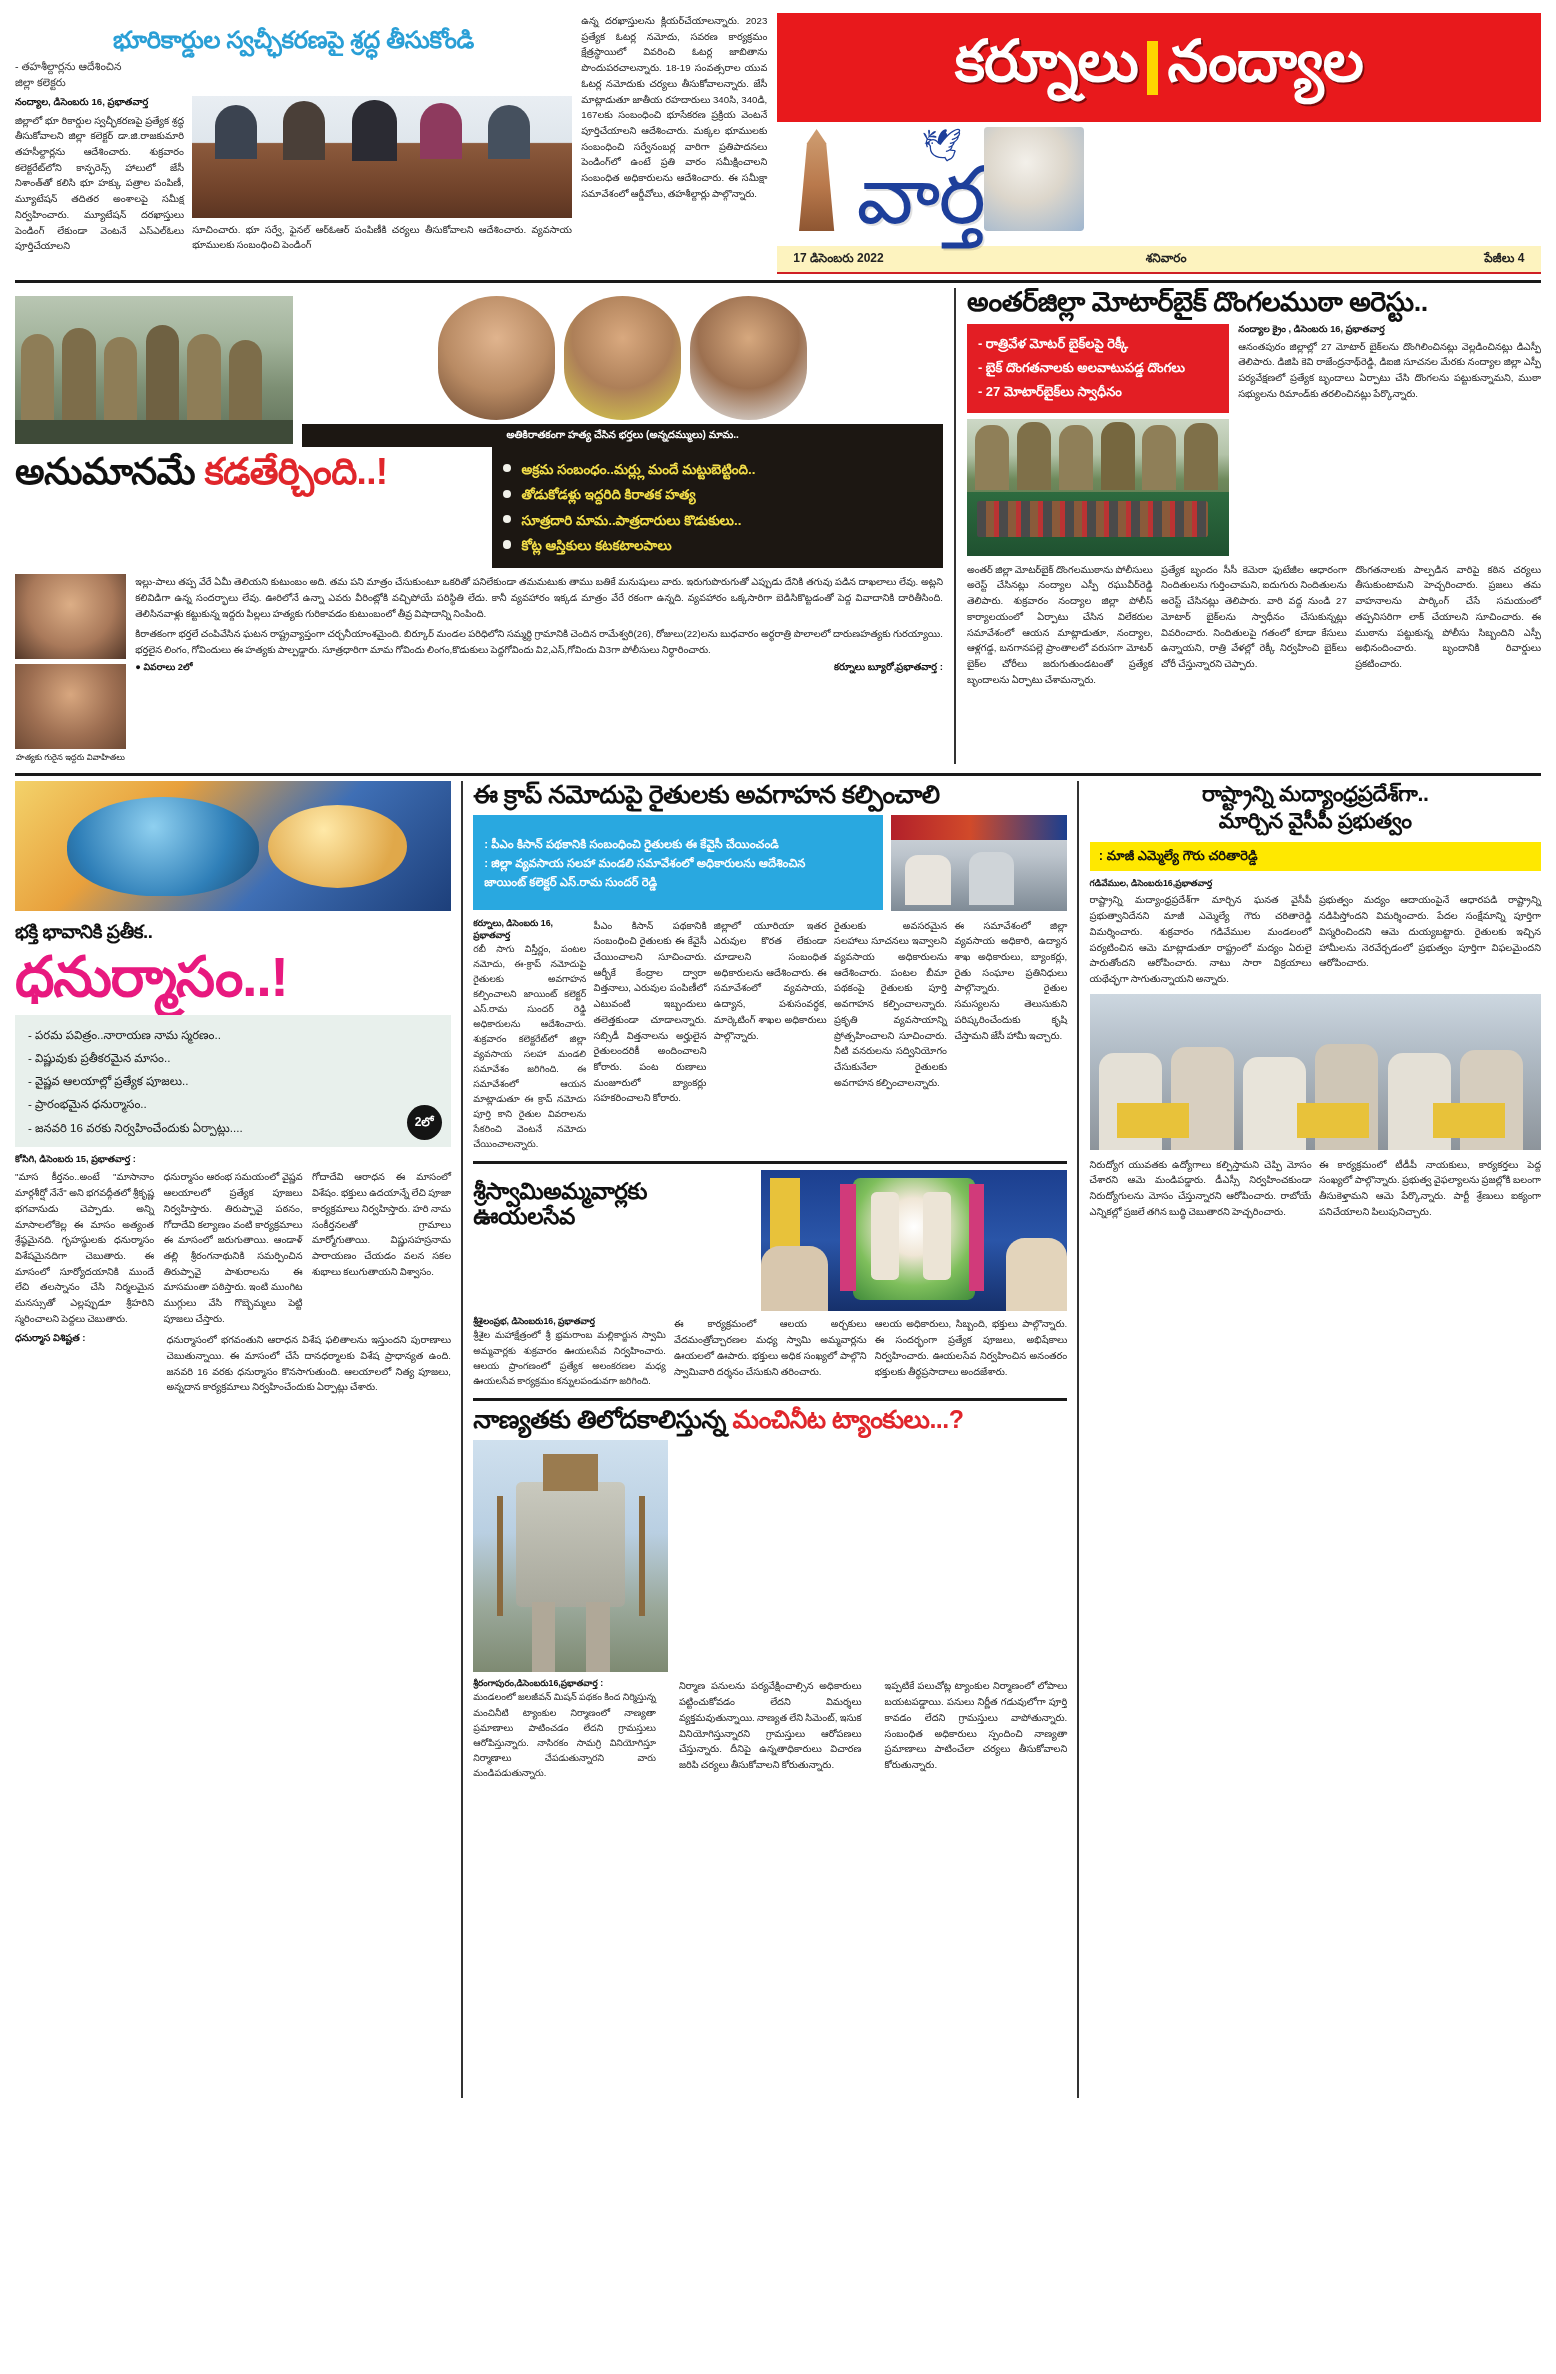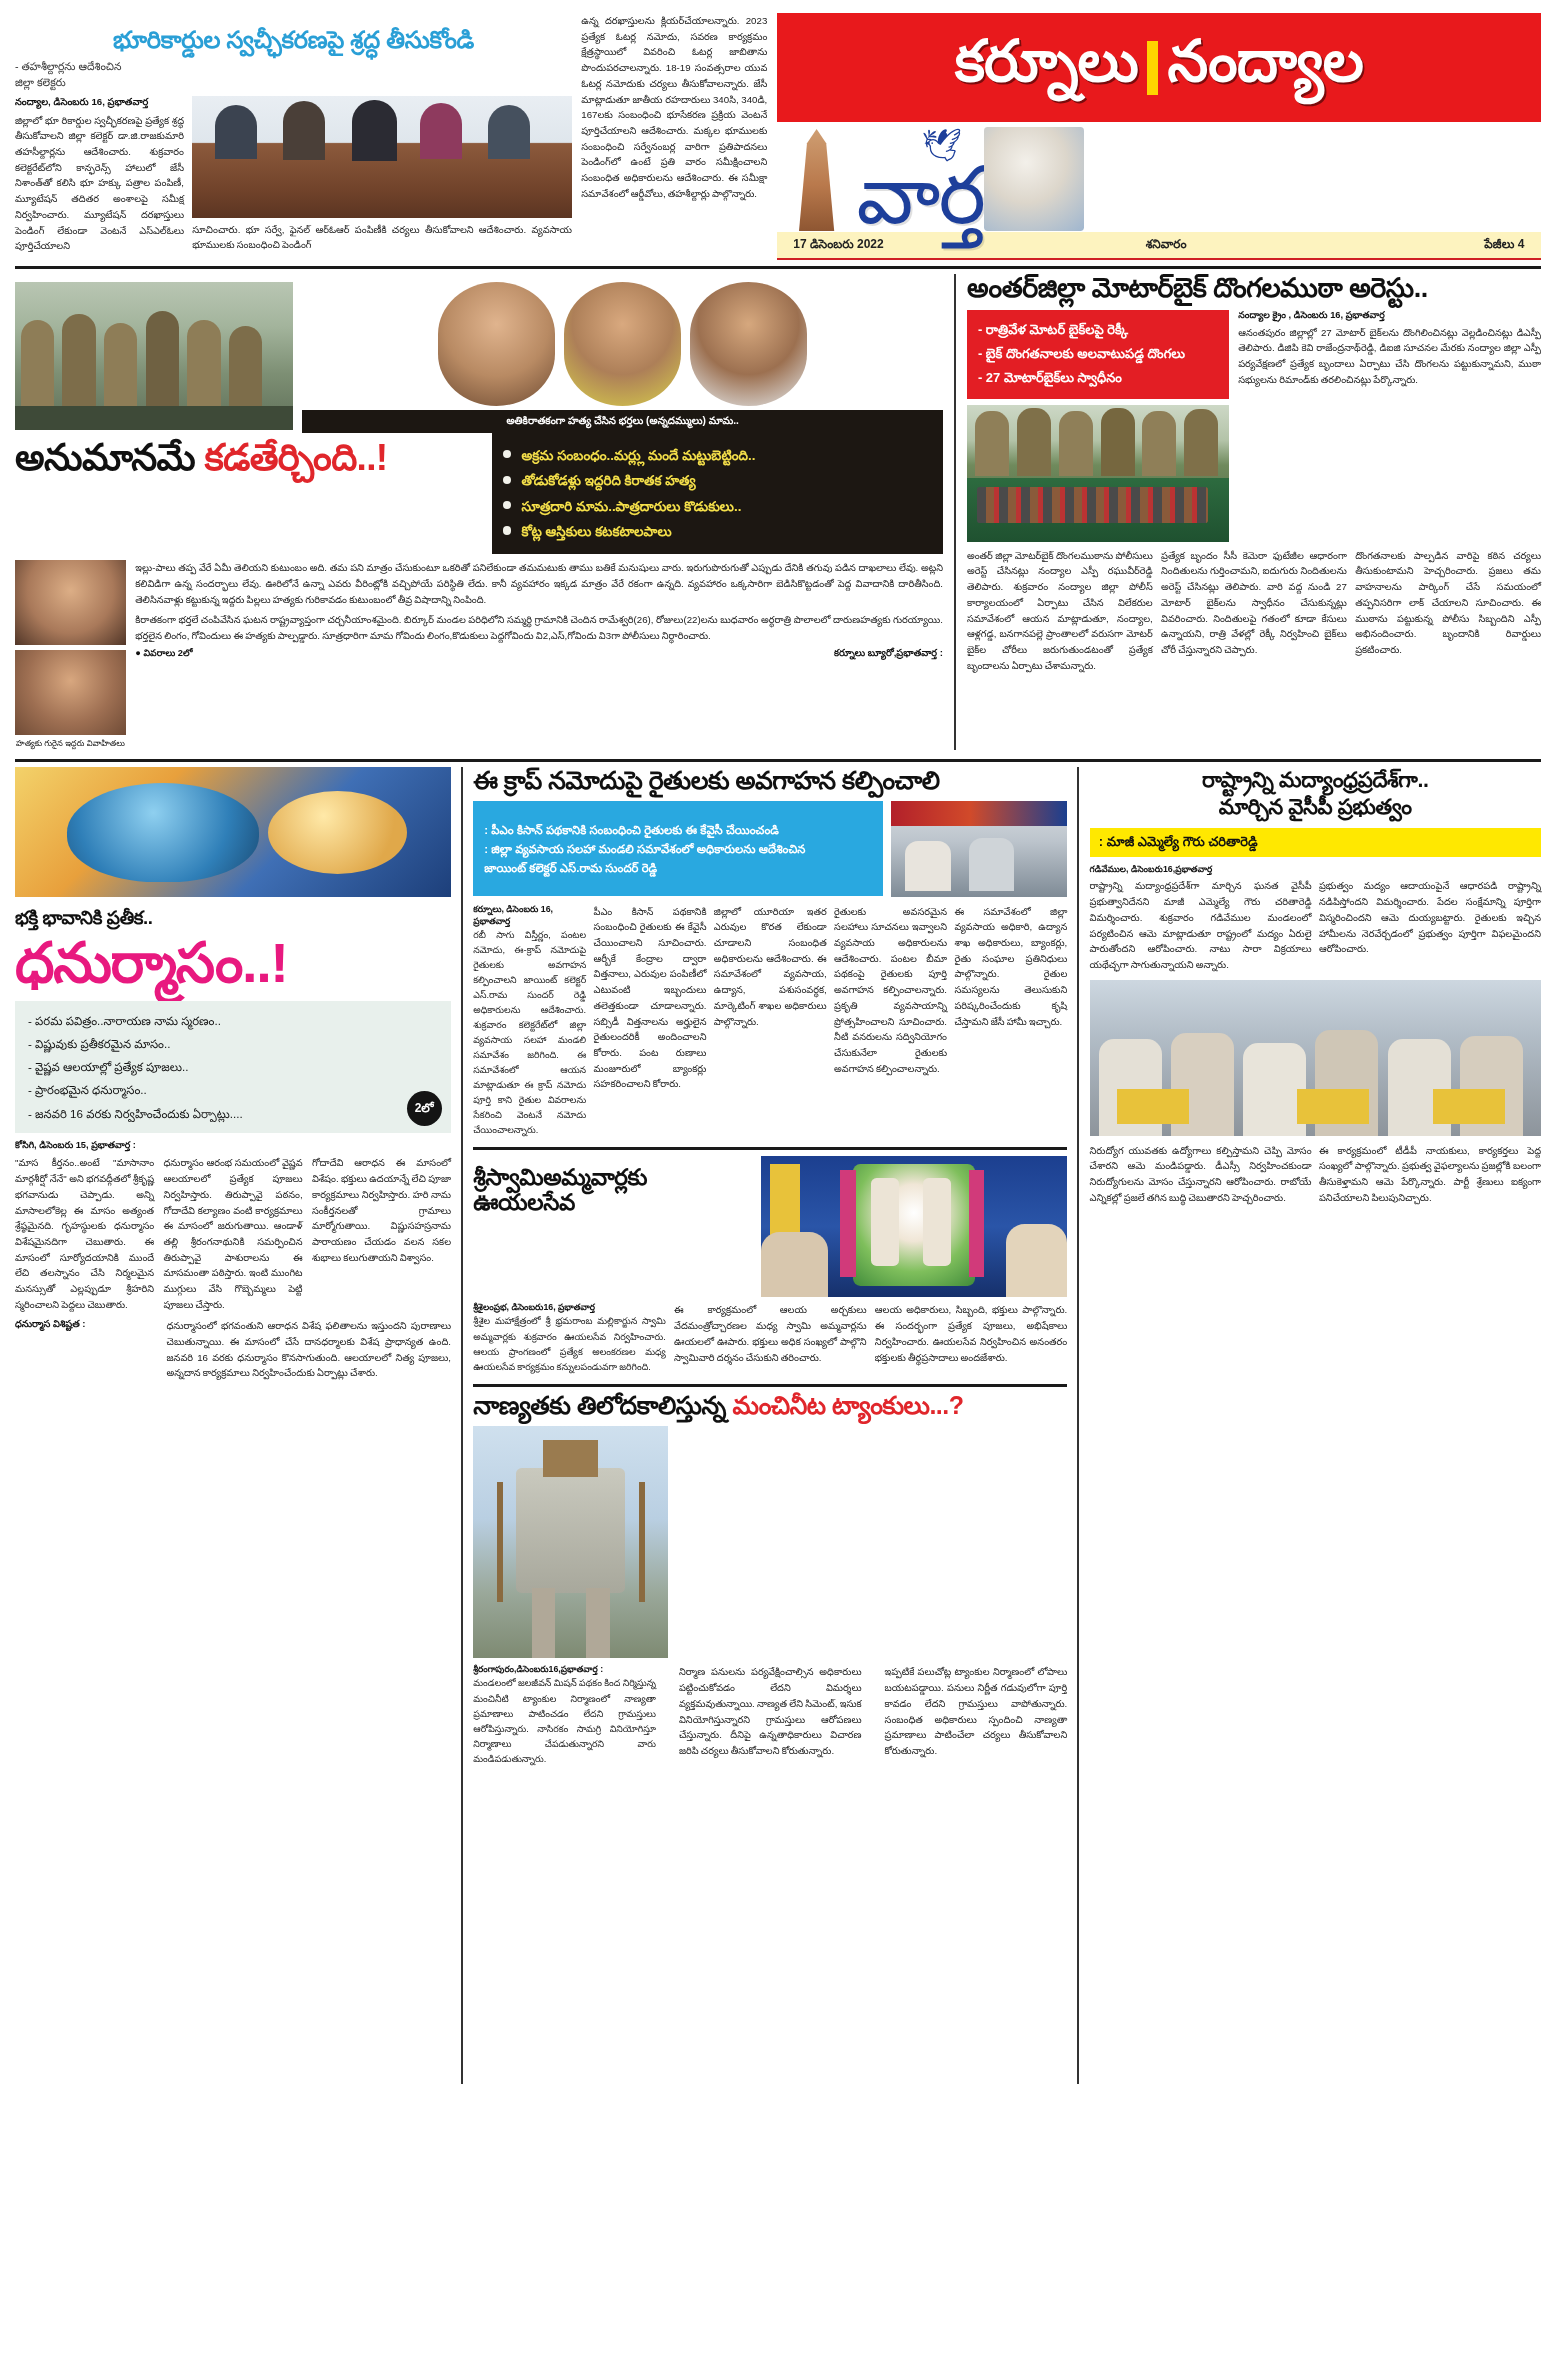--- a/index.html
+++ b/index.html
@@ -55,21 +55,21 @@
   }
   .mh-nandi {
     width:100px; height:104px; border-radius:3.7px; align-self:flex-end;
     background:radial-gradient(circle at 42% 34%, #f3f0ea 0%, #dcd6cb 45%, #9fb6cf 100%);
   }
   .mh-bird { position:absolute; left:145px; top:3.7px; color:#1d3f9b; font-size:32px; }
 
   .datebar {
     background:#fdf3bf; border-bottom:2.8px solid #cf1f24;
     display:flex; align-items:center; padding:4.6px 16.7px; font-size:12px; font-weight:bold;
-    color:#222; margin-top:1px;
+    color:#222; margin-top:15px;
   }
   .datebar .d1 { flex:0 0 32%; }
   .datebar .d2 { flex:0 0 38%; text-align:center; }
   .datebar .d3 { flex:1; text-align:right; }
   .hd-black { font-size:33px; font-weight:bold; color:#111; letter-spacing:-0.7px; line-height:1; }
   .hd-red { color:#e0262b; }
   .hd-md { font-size:25px; font-weight:bold; color:#111; letter-spacing:-0.5px; line-height:1.05;}
   .hd-sm { font-size:20.4px; font-weight:bold; color:#111; letter-spacing:-0.4px; line-height:1.1;}
 
   .box-black {

